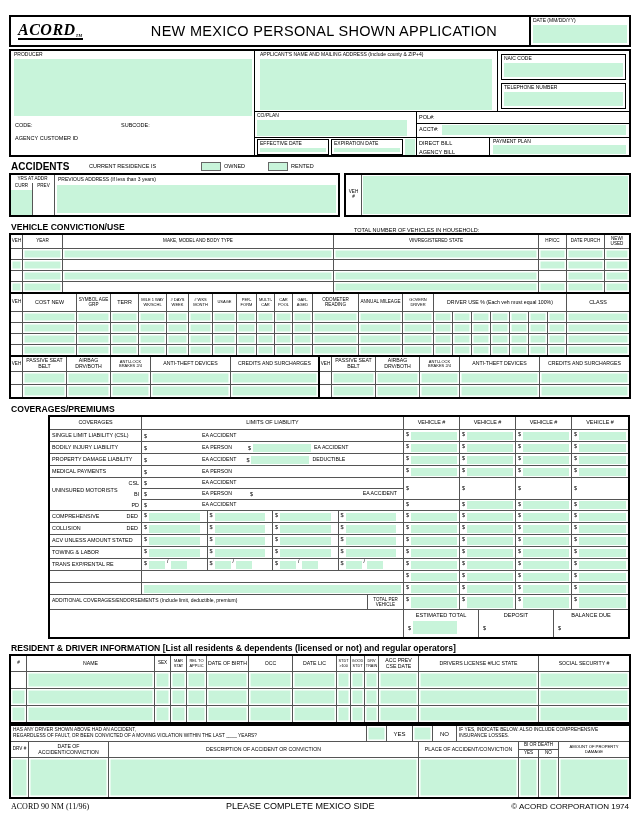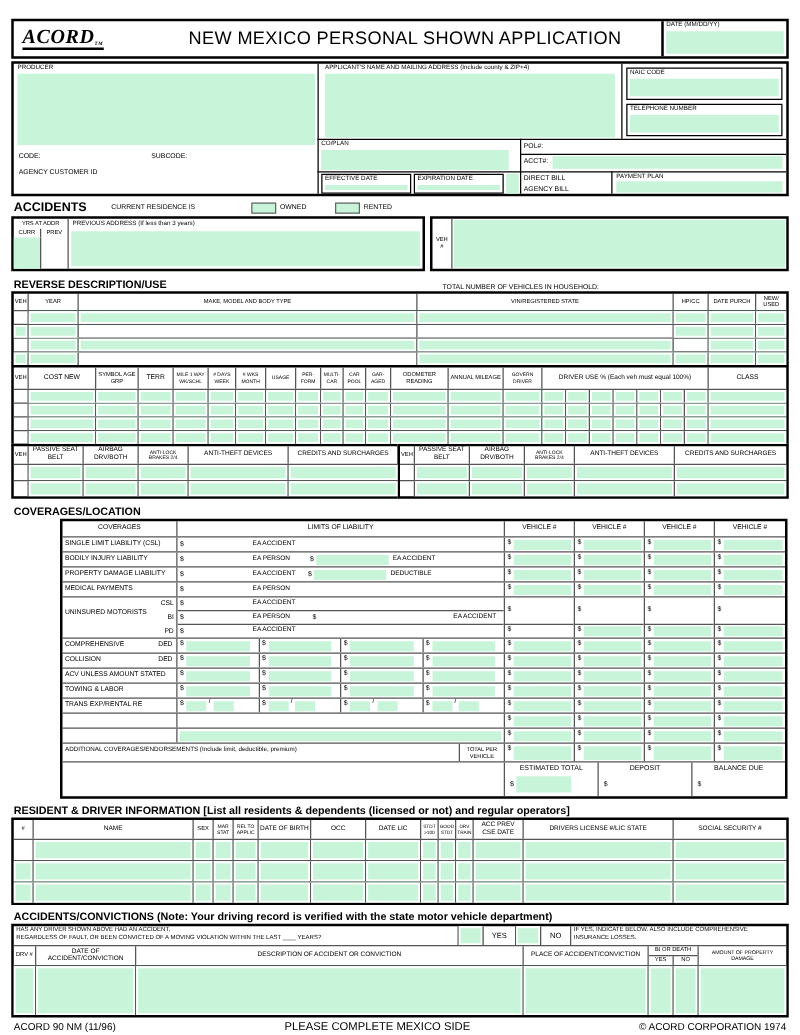--- a/index.html
+++ b/index.html
@@ -51,21 +51,21 @@
   .lim{display:flex;align-items:center;}
   .sub{flex:1;border-right:1px solid var(--ln);display:flex;align-items:stretch;}
   .sub:last-child{border-right:none;}
   .umr{flex:1;display:flex;align-items:center;}
   .est{display:flex;flex-direction:column;}
   .estl{font-size:5.6px;text-align:center;padding-top:2px;}
   .estb{flex:1;display:flex;align-items:center;padding:0 2px;}
   .estg{width:44px;height:13px;background:var(--g);margin-left:2px;display:block;}
   .qt{font-size:4.8px;line-height:1.25;padding:1px 2px;}
   .foot{display:flex;align-items:center;margin-top:2px;padding:0 2px;}
-  .foot .l{font-size:8px;}
+  .foot .l{font-size:8px;font-family:Liberation Serif, serif;}
   .foot .m{flex:1;text-align:center;font-size:9px;}
   .foot .rr{font-size:8px;}
 </style>
 </head>
 <body>
 
 <div class="page">
 
   <div class="hdr">
     <div class="logo-wrap">
@@ -155,21 +155,21 @@
       </div>
     </div>
     <div style="width:4px"></div>
     <div class="t" style="flex:1;flex-direction:row">
       <div class="hc" style="width:16px;border-right:1px solid var(--ln)">VEH #</div>
       <span class="gfill" style="flex:1;margin:1px"></span>
     </div>
   </div>
 
   <div class="fr" style="align-items:flex-end;margin-top:3px">
-    <span class="sect" style="width:345px">REVERSE DESCRIPTION/USE</span>
+    <span class="sect" style="width:345px">VEHICLE CONVICTION/USE</span>
     <span class="l55">TOTAL NUMBER OF VEHICLES IN HOUSEHOLD:</span>
   </div>
 
   <div class="t">
     <div class="r" style="height:13px">
       <div class="c hc" style="width:12px">VEH</div>
       <div class="c hc" style="width:40px">YEAR</div>
       <div class="c hc" style="width:271px">MAKE, MODEL AND BODY TYPE</div>
       <div class="c hc" style="width:205px">VIN/REGISTERED STATE</div>
       <div class="c hc" style="width:28px">HP/CC</div>
@@ -384,21 +384,21 @@
           <div class="c" style="width:12px"></div>
           <div class="c gc" style="width:44px"></div>
           <div class="c gc" style="width:44px"></div>
           <div class="c gc" style="width:40px"></div>
           <div class="c gc" style="width:80px"></div>
           <div class="c gc" style="flex:1"></div>
         </div>
     </div>
   </div>
 
-  <div class="sect" style="margin-top:3px">COVERAGES/LOCATION</div>
+  <div class="sect" style="margin-top:3px">COVERAGES/PREMIUMS</div>
   <div class="t" style="width:582px;margin-left:39px">
     <div class="r" style="height:12px">
       <div class="c hc" style="width:92px;font-size:5.4px">COVERAGES</div>
       <div class="c hc" style="width:262px;font-size:5.4px">LIMITS OF LIABILITY</div>
       <div class="c hc" style="width:56px;font-size:5.4px">VEHICLE #</div>
       <div class="c hc" style="width:56px;font-size:5.4px">VEHICLE #</div>
       <div class="c hc" style="width:56px;font-size:5.4px">VEHICLE #</div>
       <div class="c hc" style="flex:1;font-size:5.4px">VEHICLE #</div>
     </div>
     <div class="r" style="height:12px">
@@ -917,21 +917,20 @@
         <div class="c gc" style="width:44px"></div>
         <div class="c gc" style="width:14px"></div>
         <div class="c gc" style="width:14px"></div>
         <div class="c gc" style="width:14px"></div>
         <div class="c gc" style="width:40px"></div>
         <div class="c gc" style="width:120px"></div>
         <div class="c gc" style="flex:1"></div>
       </div>
   </div>
 
-  <div class="sect" style="margin-top:2px">ACCIDENTS/CONVICTIONS (Note: Your driving record is verified with the state motor vehicle department)</div>
   <div class="t">
     <div class="r" style="height:15px">
       <div class="c qt" style="width:356px">
         <span style="display:block">HAS ANY DRIVER SHOWN ABOVE HAD AN ACCIDENT,</span>
         <span style="display:block">REGARDLESS OF FAULT, OR BEEN CONVICTED OF A MOVING VIOLATION WITHIN THE LAST ____ YEARS?</span>
       </div>
       <div class="c gc" style="width:20px"></div>
       <div class="c hc6" style="width:26px">YES</div>
       <div class="c gc" style="width:20px"></div>
       <div class="c hc6" style="width:24px">NO</div>

